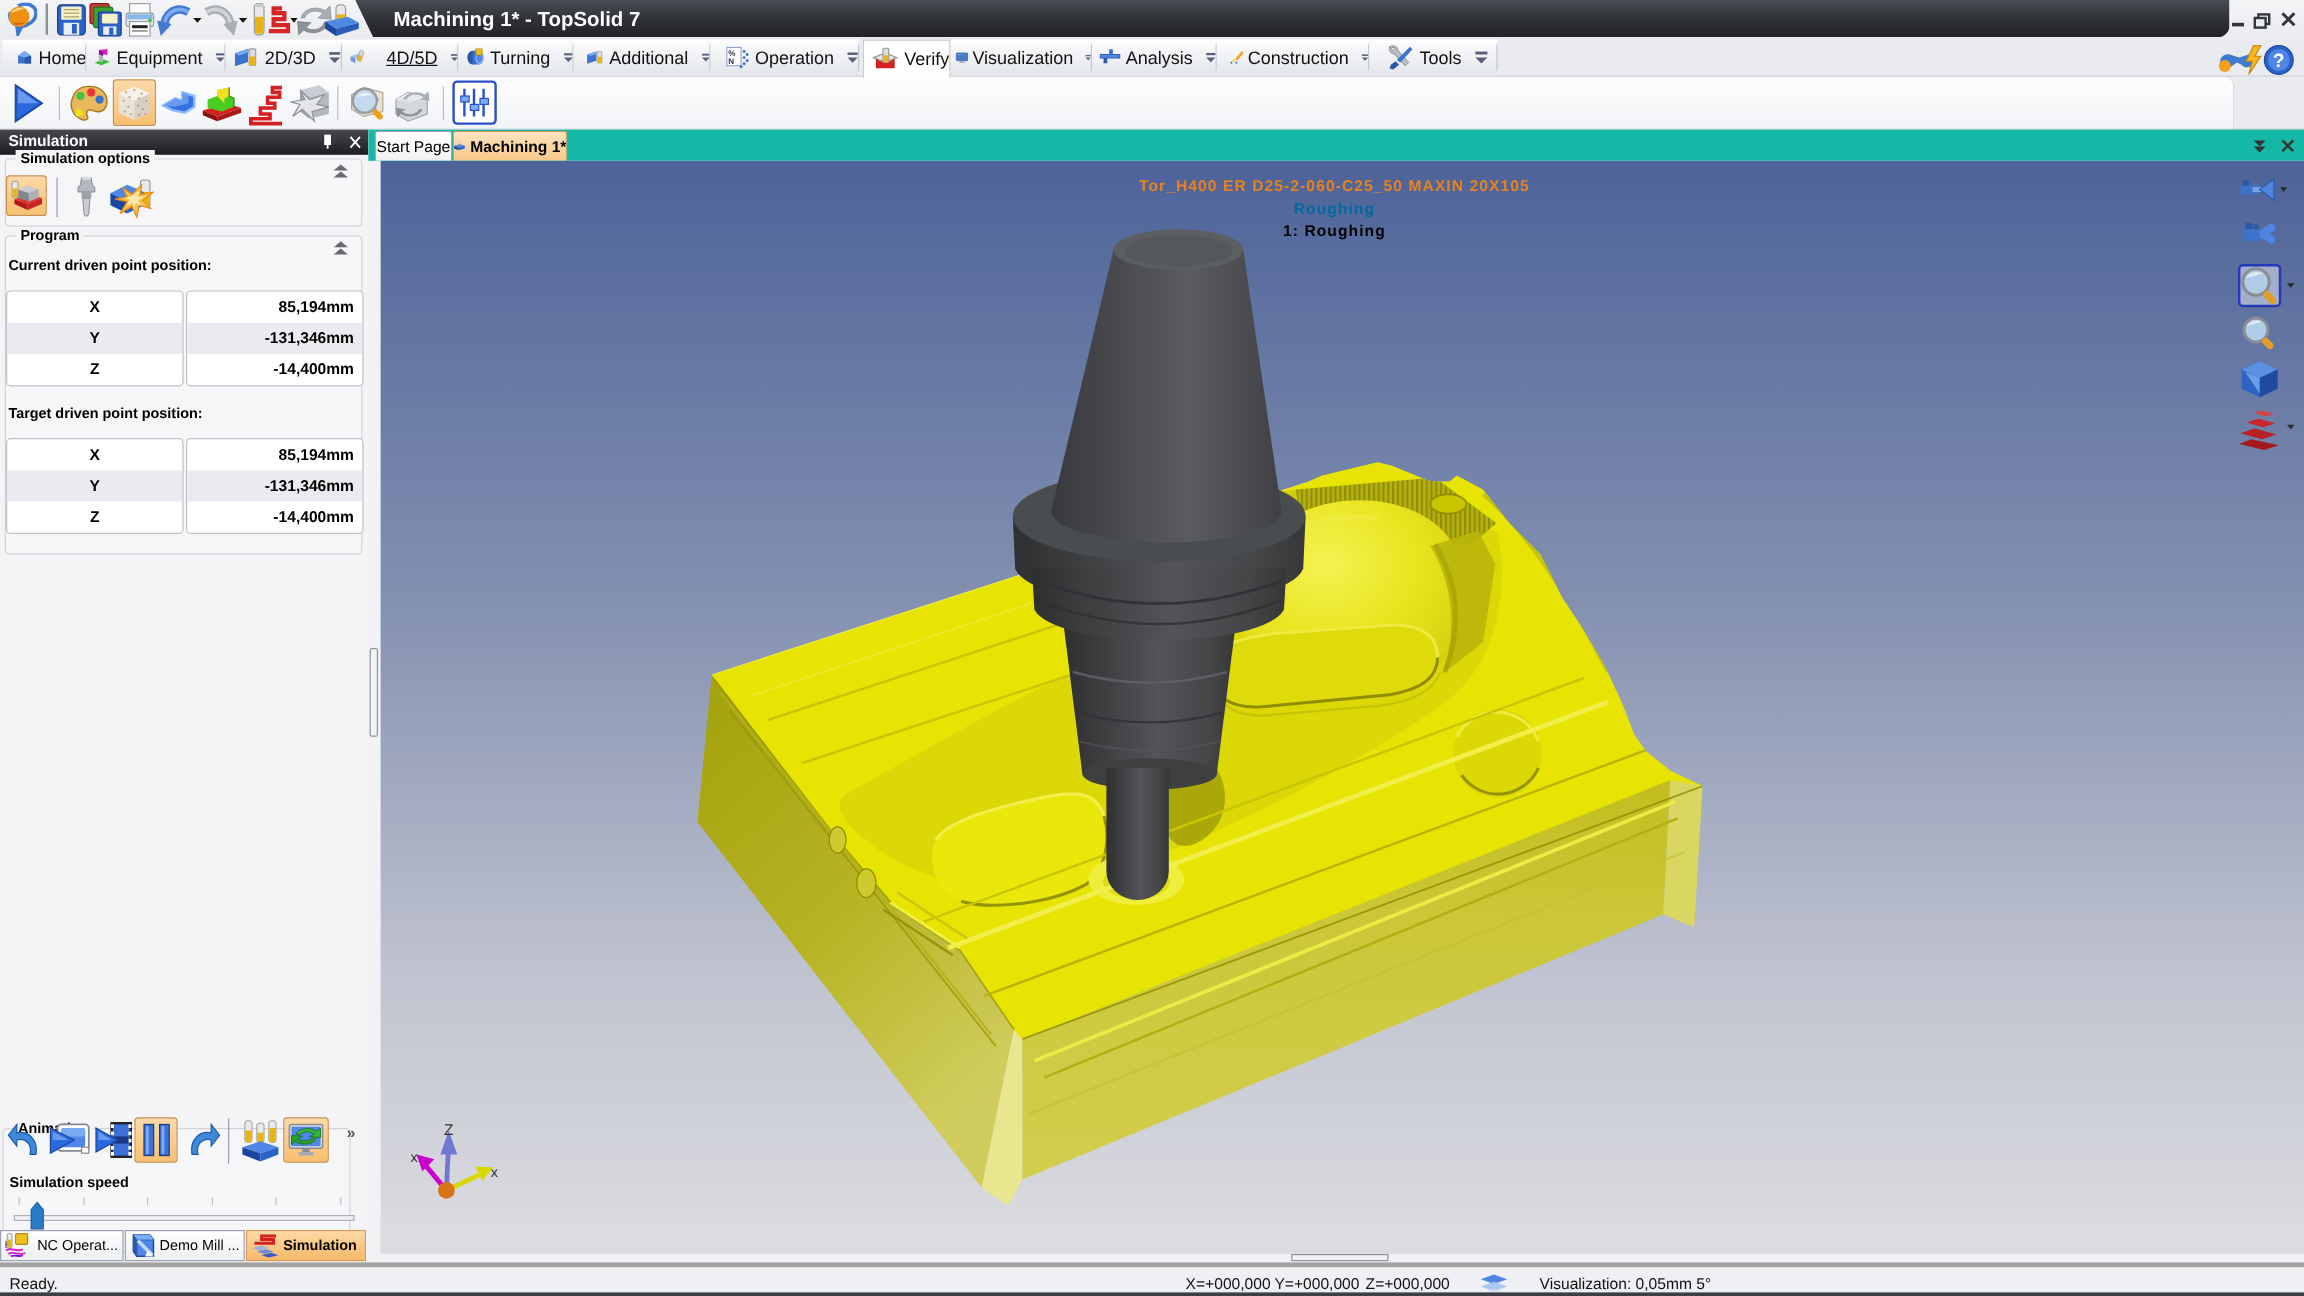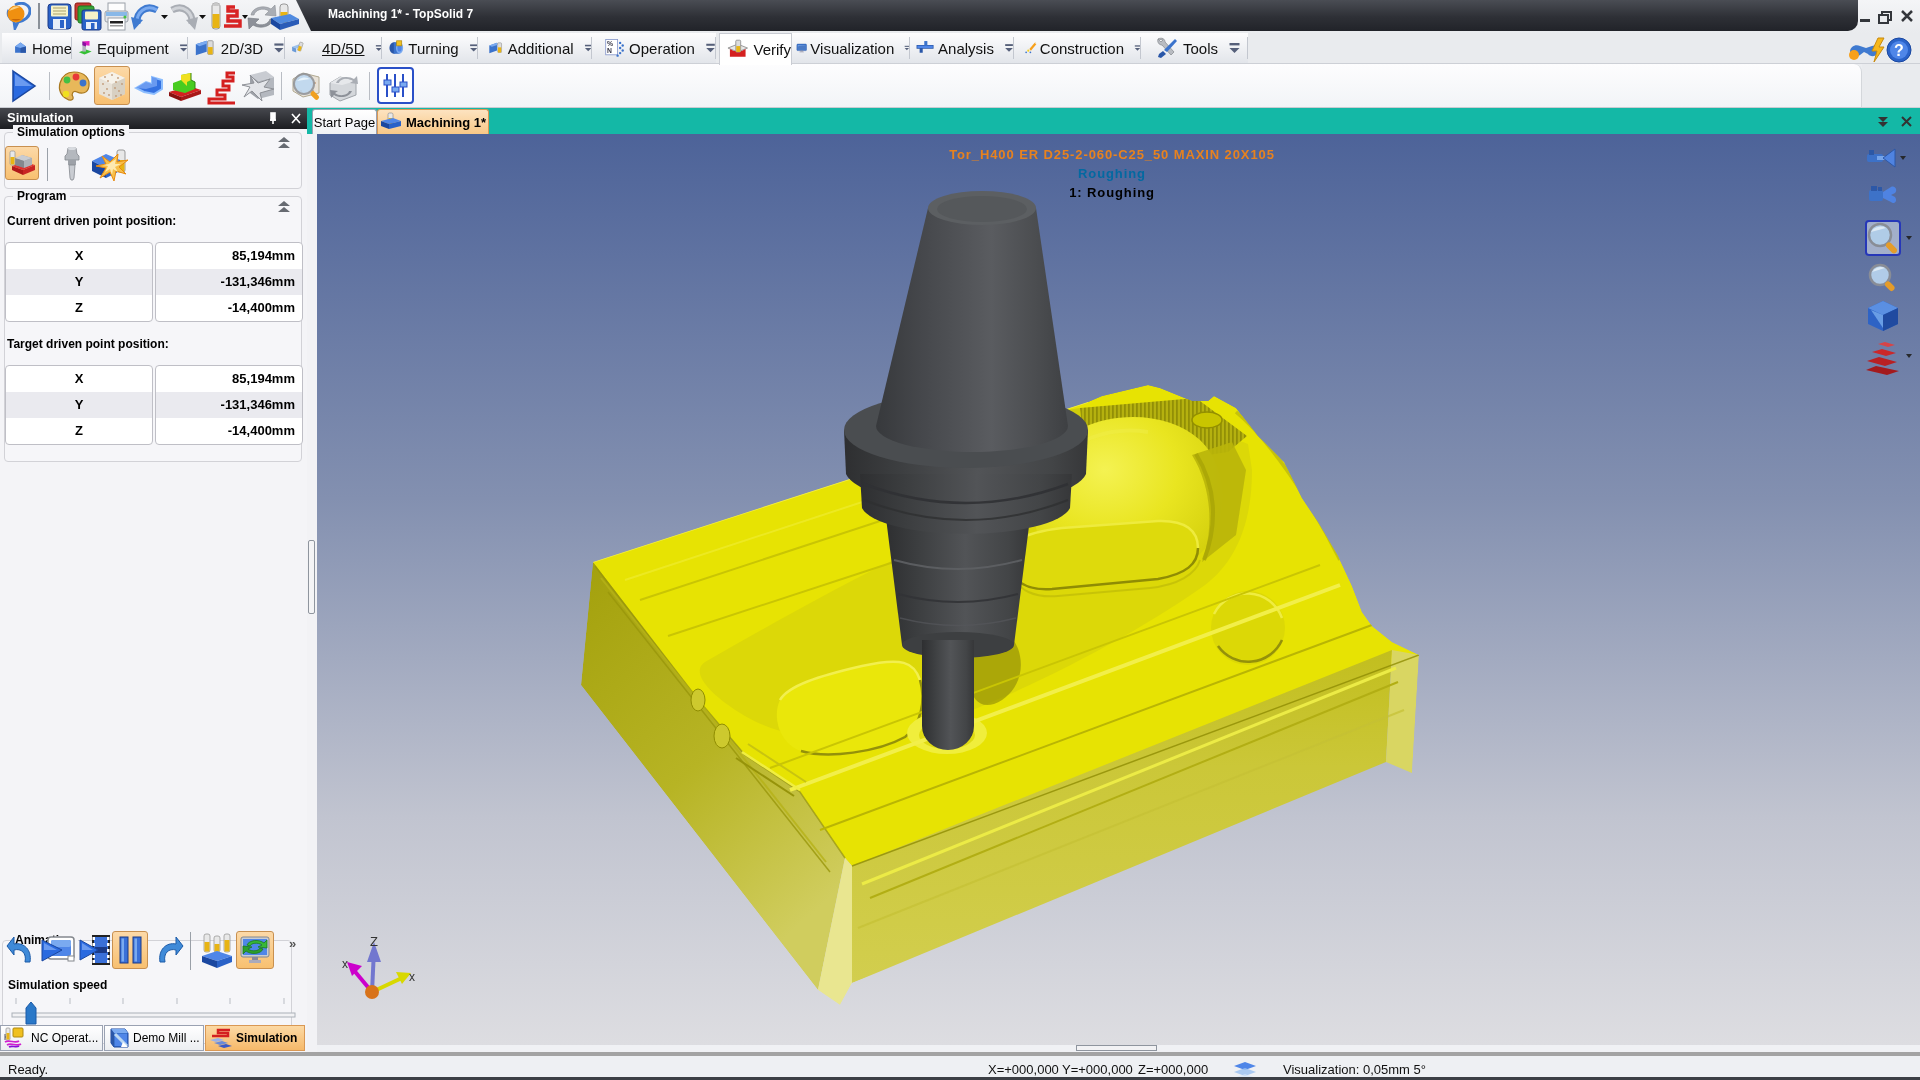--- a/index.html
+++ b/index.html
@@ -1,20 +1,20 @@
 <!DOCTYPE html>
 <html><head>
 <meta charset="utf-8">
 <style>
 * { margin:0; padding:0; box-sizing:border-box; }
 html,body { width:1920px; height:1080px; overflow:hidden; font-family:"Liberation Sans",sans-serif; background:#eceef1; }
 .abs { position:absolute; }
 #titlebar { position:absolute; left:0; top:0; width:1920px; height:33px; background:linear-gradient(#f4f5f7,#e9ebee); }
 #darkbar { position:absolute; left:296px; top:0; width:1562px; height:31px; background:linear-gradient(#4a4d54,#2e3036 55%,#212329); border-radius:0 0 10px 0; clip-path:polygon(0 0, 1562px 0, 1562px 31px, 15px 31px); }
-#darkbar .ttl { position:absolute; left:32px; top:7px; color:#fff; font-size:12px; font-weight:bold; }
+#darkbar .ttl { position:absolute; left:32px; top:7px; color:#fff; font-size:17px; font-weight:bold; }
 #winbtns { position:absolute; right:4px; top:6px; color:#3a3d42; font-weight:bold; }
 #ribbonrow { position:absolute; left:0; top:33px; width:1920px; height:31px; background:#e9ebee; border-bottom:1px solid #cdd0d6; }
 .rtab { position:absolute; top:0; height:30px; display:flex; align-items:center; font-size:15px; color:#111; background:linear-gradient(#fdfdfe,#e2e5ea); }
 .rtab .sep { position:absolute; right:0; top:4px; bottom:4px; width:1px; background:#c3c7cf; }
 .rtab.active { background:#fff; border:1px solid #c9ccd3; border-bottom:none; height:32px; z-index:5; }
 .chev { display:inline-block; margin-left:10px; }
 #toolbarrow { position:absolute; left:0; top:64px; width:1862px; height:44px; background:linear-gradient(#fdfdfe,#f2f4f7); border-bottom:1px solid #c9ccd2; border-right:1px solid #d4d7db; border-radius:0 8px 0 0; } #toolbarright { position:absolute; left:1862px; top:64px; width:58px; height:44px; background:#e9ebee; border-bottom:1px solid #cdd0d6; }
 .tsep { position:absolute; top:8px; width:1px; height:28px; background:#b9bdc4; }
 #leftpanel { position:absolute; left:0; top:108px; width:307px; height:944px; background:#f4f4f7; }
 #paneltitle { position:absolute; left:0; top:0; width:307px; height:21px; background:linear-gradient(#46484e,#1c1d21); color:#fff; font-weight:bold; font-size:13px; line-height:20px; padding-left:7px; }
@@ -591,21 +591,21 @@
         </svg>
       <span style="margin-left:2px;">Simulation</span>
     </div>
   </div>
 </div>
 <div id="gutter">
     <div id="vthumb"></div>
   </div>
 <div id="doctabs">
   <div class="dtab" style="left:5px;width:65px;">Start Page</div>
-  <div class="dtab active" style="left:70px;width:112px;"><svg width="22" height="20" viewBox="0 0 22 20" style="margin-right:4px;">
+  <div class="dtab active" style="left:70px;width:96px;"><svg width="22" height="20" viewBox="0 0 22 20" style="margin-right:4px;">
         <rect x="8" y="1" width="5" height="12" rx="1.5" fill="#e8e8e8" stroke="#999" stroke-width="0.8"></rect>
         <rect x="8.5" y="6" width="4" height="6.5" fill="#e8b414"></rect>
         <polygon points="1,9 13,6 21,9 9,12" fill="#4f86e8"></polygon>
         <polygon points="1,9 9,12 9,17 1,14" fill="#1a47a0"></polygon>
         <polygon points="9,12 21,9 21,14 9,17" fill="#2a62c8"></polygon>
       </svg>Machining 1*</div>
 </div>
 <div id="viewport">
 <svg width="1603" height="911" viewBox="0 0 1603 911">
 <defs>

